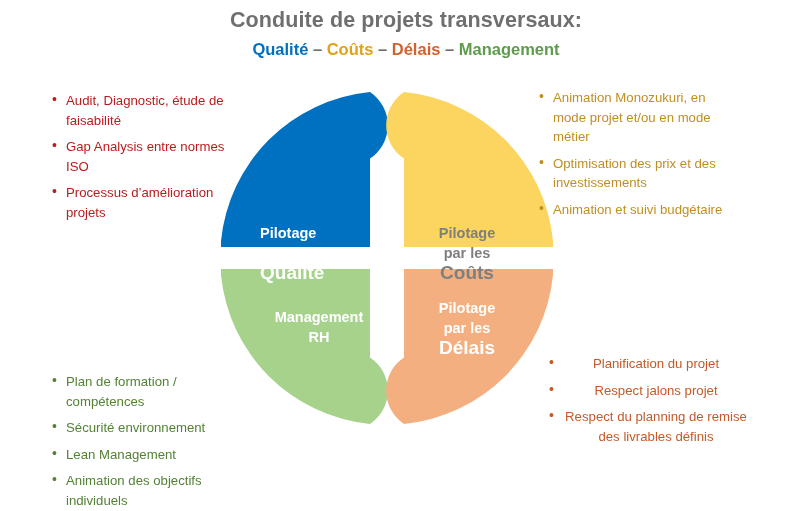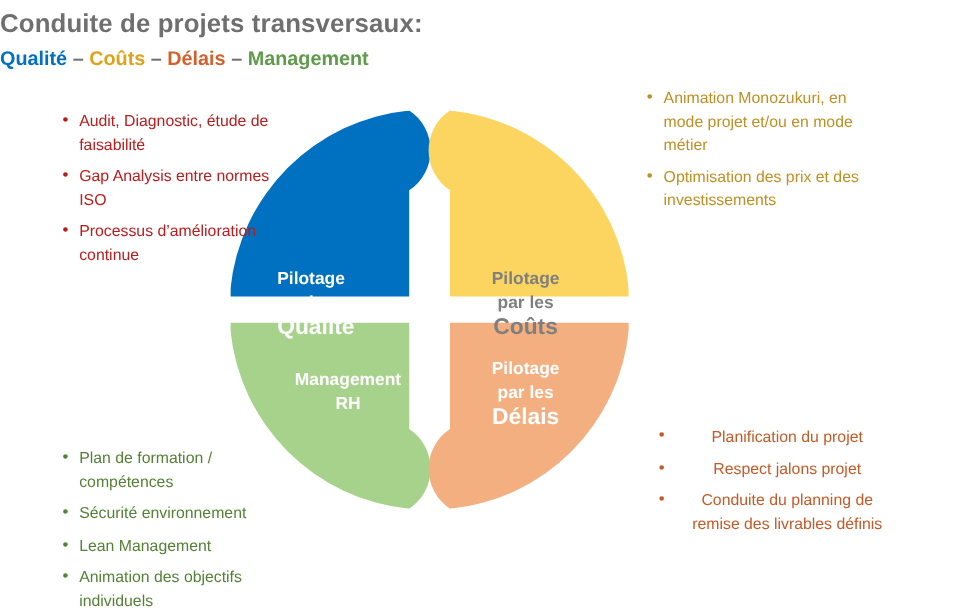--- a/index.html
+++ b/index.html
@@ -20,20 +20,21 @@
     width: 812px;
     height: 511px;
   }
 
   
   .title-block {
     position: absolute;
     left: 0;
     top: 6px;
     width: 812px;
+    text-align: center;
   }
   .title-main {
     font-size: 21.5px;
     font-weight: bold;
     color: #6f6f6f;
     letter-spacing: 0.1px;
     line-height: 28px;
   }
   .title-sub {
     font-size: 16.5px;
@@ -43,21 +44,21 @@
   }
   .title-sub .w-q { color: #0070C0; }
   .title-sub .w-c { color: #E0A21A; }
   .title-sub .w-d { color: #D2622C; }
   .title-sub .w-m { color: #5E9B4A; }
   .title-sub .sep  { color: #6f6f6f; }
 
   
   #wheel {
     position: absolute;
-    left: 192px;
+    left: 221px;
     top: 92px;
     width: 332px;
     height: 332px;
   }
   #wheel svg { display: block; }
 
   .quad-label {
     position: absolute;
     text-align: center;
     line-height: 20px;
@@ -105,21 +106,21 @@
     content: "\2022";
     position: absolute;
     left: 0;
     top: -1px;
     font-size: 14px;
     line-height: 19.5px;
   }
   .bullets .item.tight:before { left: 0px; }
 
   #list-qualite   { left: 52px;  top: 91px;  width: 175px; color: #b91c1c; }
-  #list-couts     { left: 539px; top: 72px;  width: 200px; color: #BF8F22; }
+  #list-couts     { left: 539px; top: 88px;  width: 200px; color: #BF8F22; }
   #list-delais    { left: 549px; top: 354px; width: 200px; color: #C55A27; text-align: center; }
   #list-management{ left: 52px;  top: 372px; width: 195px; color: #548235; }
 </style>
 </head>
 <body>
 
 <div id="stage">
 
   <div class="title-block">
     <div class="title-main">Conduite de projets transversaux:</div>
@@ -182,32 +183,33 @@
     <div class="quad-label lbl-delais">
       <div>Pilotage</div>
       <div>par les</div>
       <div class="big">Délais</div>
     </div>
   </div>
 
   <div class="bullets" id="list-qualite">
     <div class="item">Audit, Diagnostic, étude de faisabilité</div>
     <div class="item">Gap Analysis entre normes ISO</div>
-    <div class="item">Processus d’amélioration continue</div>
+    <div class="item">Processus d’amélioration projets</div>
   </div>
 
   <div class="bullets" id="list-couts">
     <div class="item">Animation Monozukuri, en mode projet et/ou en mode métier</div>
     <div class="item tight">Optimisation des prix et des investissements</div>
+    <div class="item">Animation et suivi budgétaire</div>
   </div>
 
   <div class="bullets" id="list-delais">
     <div class="item">Planification du projet</div>
     <div class="item">Respect jalons projet</div>
-    <div class="item">Conduite du planning de remise des livrables définis</div>
+    <div class="item">Respect du planning de remise des livrables définis</div>
   </div>
 
   <div class="bullets" id="list-management">
     <div class="item">Plan de formation / compétences</div>
     <div class="item">Sécurité environnement</div>
     <div class="item">Lean Management</div>
     <div class="item">Animation des objectifs individuels</div>
   </div>
 
 </div>

